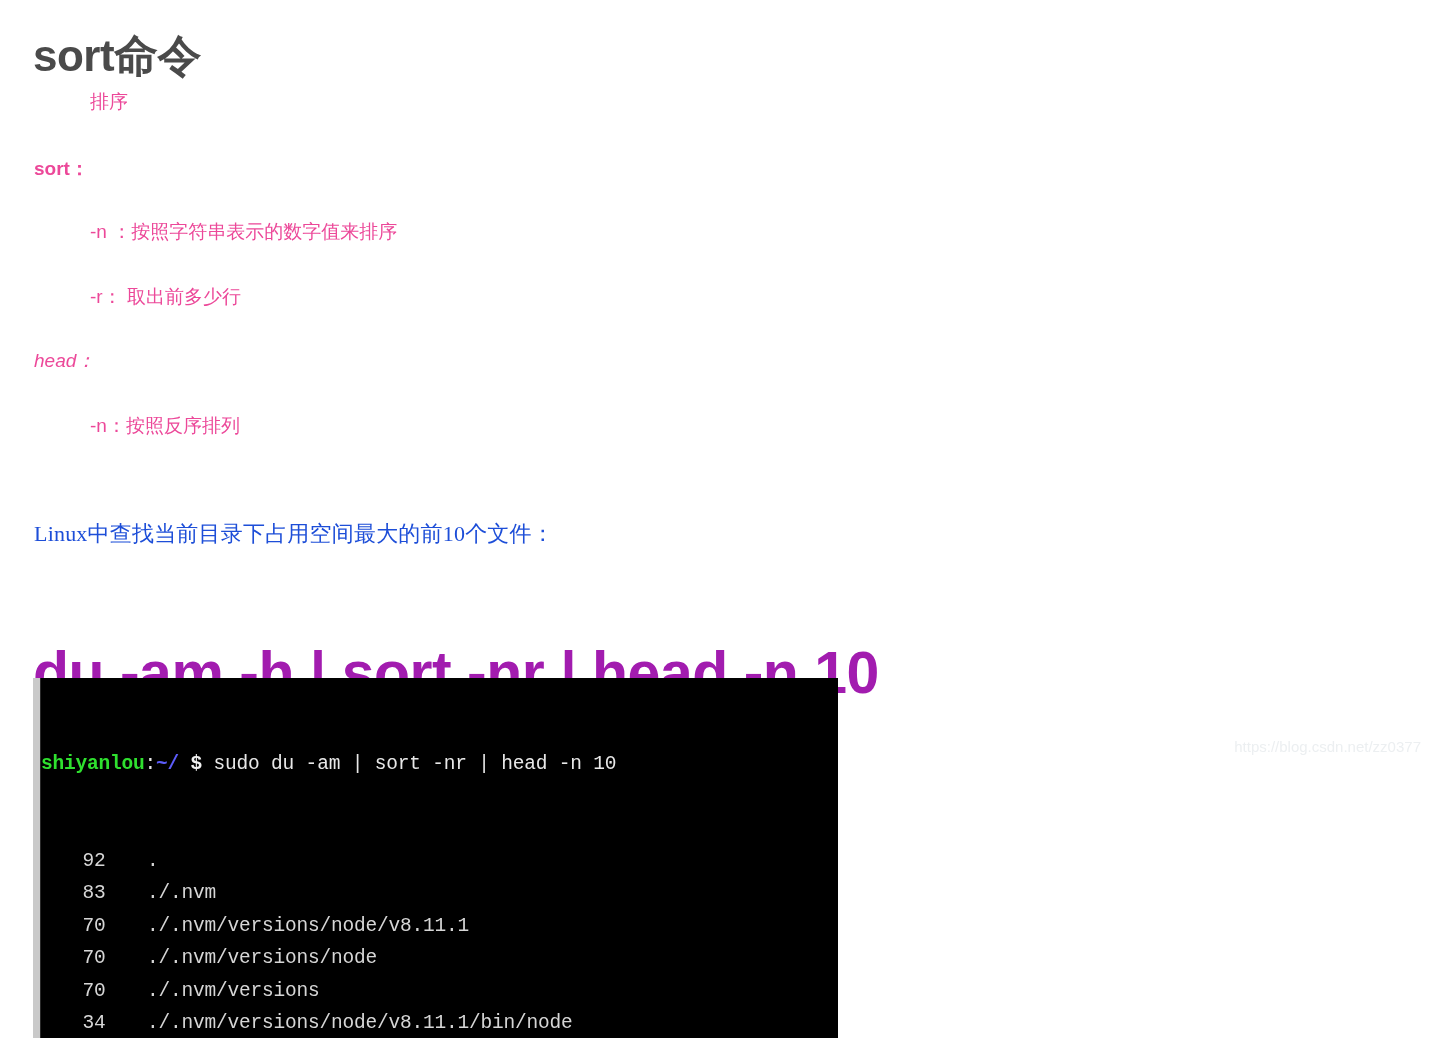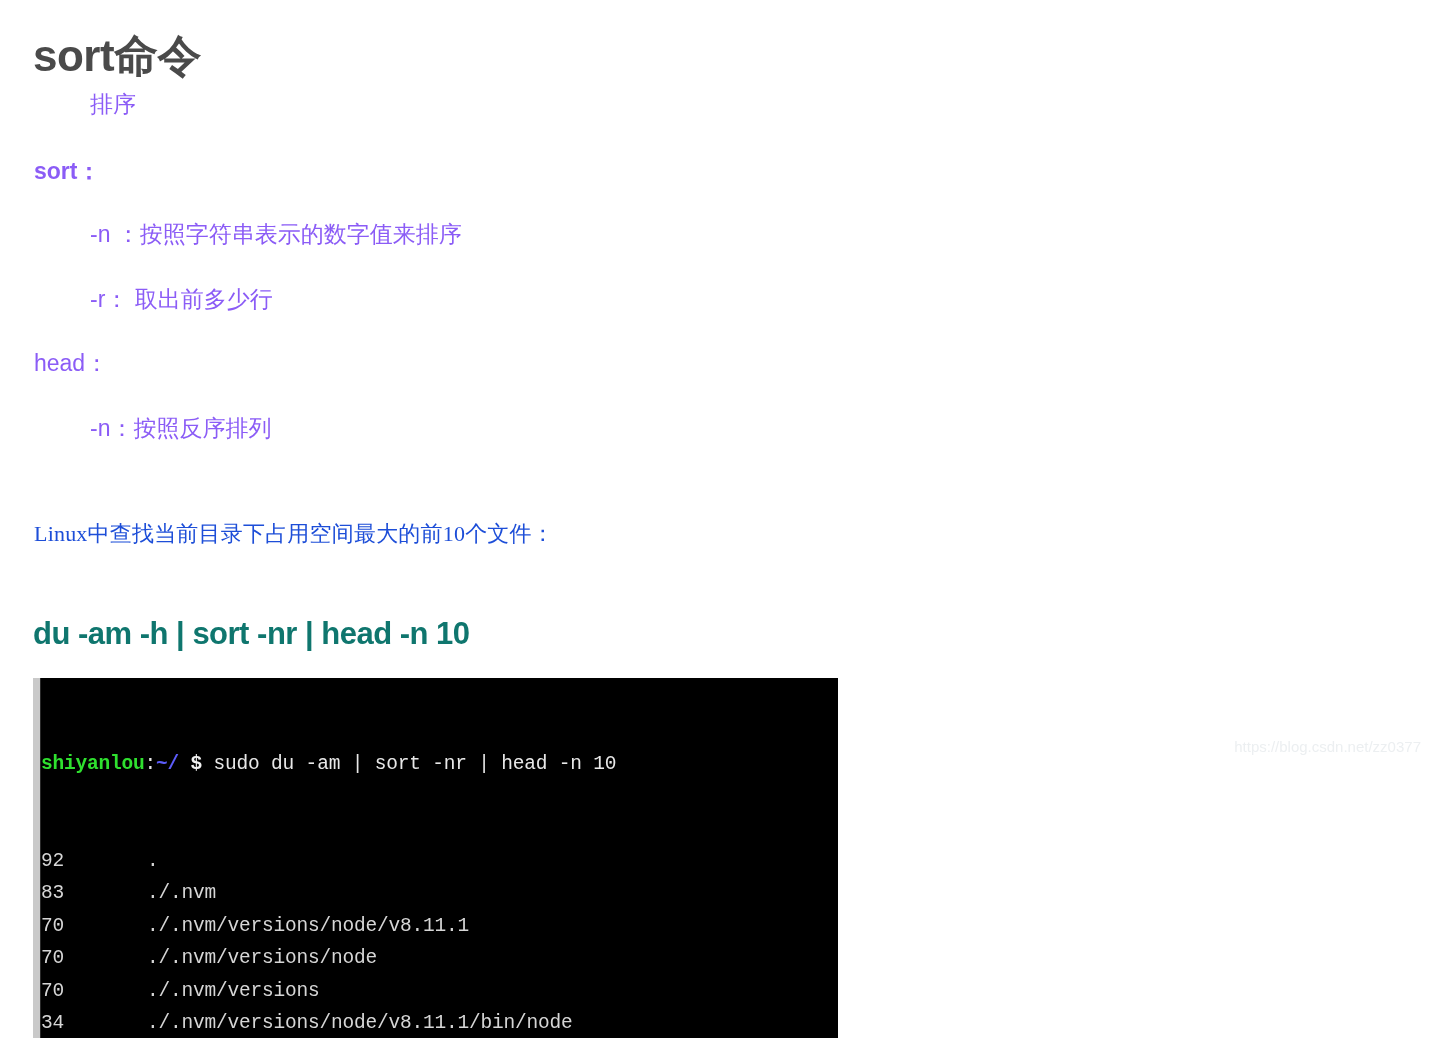--- a/index.html
+++ b/index.html
@@ -30,53 +30,53 @@
     font-size: 44px;
     font-weight: bold;
     color: #4a4a4a;
     letter-spacing: -0.5px;
     white-space: nowrap;
     font-family: "Liberation Sans", "DejaVu Sans", sans-serif;
   }
 
   .para {
     position: absolute;
-    font-size: 23px;
-    color: #8b5cf6;
+    font-size: 19px;
+    color: #ec4899;
     white-space: nowrap;
     font-family: "Liberation Sans", "DejaVu Sans", sans-serif;
   }
   .para.indent { left: 90px; }
   .para.flush  { left: 34px; }
 
   .p-paixu   { top: 89px; }
   .p-sort    { top: 156px; font-weight: bold; }
   .p-n1      { top: 219px; }
   .p-r       { top: 284px; }
-  .p-head    { top: 348px; }
+  .p-head    { top: 348px; font-style: italic; }
   .p-n2      { top: 413px; }
 
   .serif-line {
     position: absolute;
     left: 34px;
     top: 519px;
     font-size: 22px;
     color: #1d4ed8;
     white-space: nowrap;
     font-family: "Liberation Serif", "DejaVu Serif", serif;
     letter-spacing: 0.2px;
   }
 
   .cmd-heading {
     position: absolute;
     left: 33px;
     top: 590px;
-    font-size: 31px;
+    font-size: 59px;
     font-weight: bold;
-    color: #0f766e;
+    color: #a21caf;
     letter-spacing: -0.5px;
     white-space: nowrap;
     font-family: "Liberation Sans", "DejaVu Sans", sans-serif;
   }
 
   
   .terminal {
     position: absolute;
     left: 33px;
     top: 678px;
@@ -105,21 +105,21 @@
     line-height: 32.4px;
     color: #d6d6d6;
     white-space: pre;
     letter-spacing: -0.2px;
   }
   .term-line { height: 32.4px; }
   .c-green  { color: #2fe02f; font-weight: bold; }
   .c-white  { color: #e8e8e8; }
   .c-blue   { color: #5c5cfa; font-weight: bold; }
   .c-dollar { color: #f2f2f2; font-weight: bold; }
-  .out-size { display: inline-block; width: 106px; }
+  .out-size { display: inline-block; width: 106px; text-align: center; }
 
   
   .watermark {
     position: absolute;
     right: 8px;
     bottom: 7px;
     font-size: 15px;
     color: #eceff1;
     font-family: "Liberation Sans", "DejaVu Sans", sans-serif;
     white-space: nowrap;

